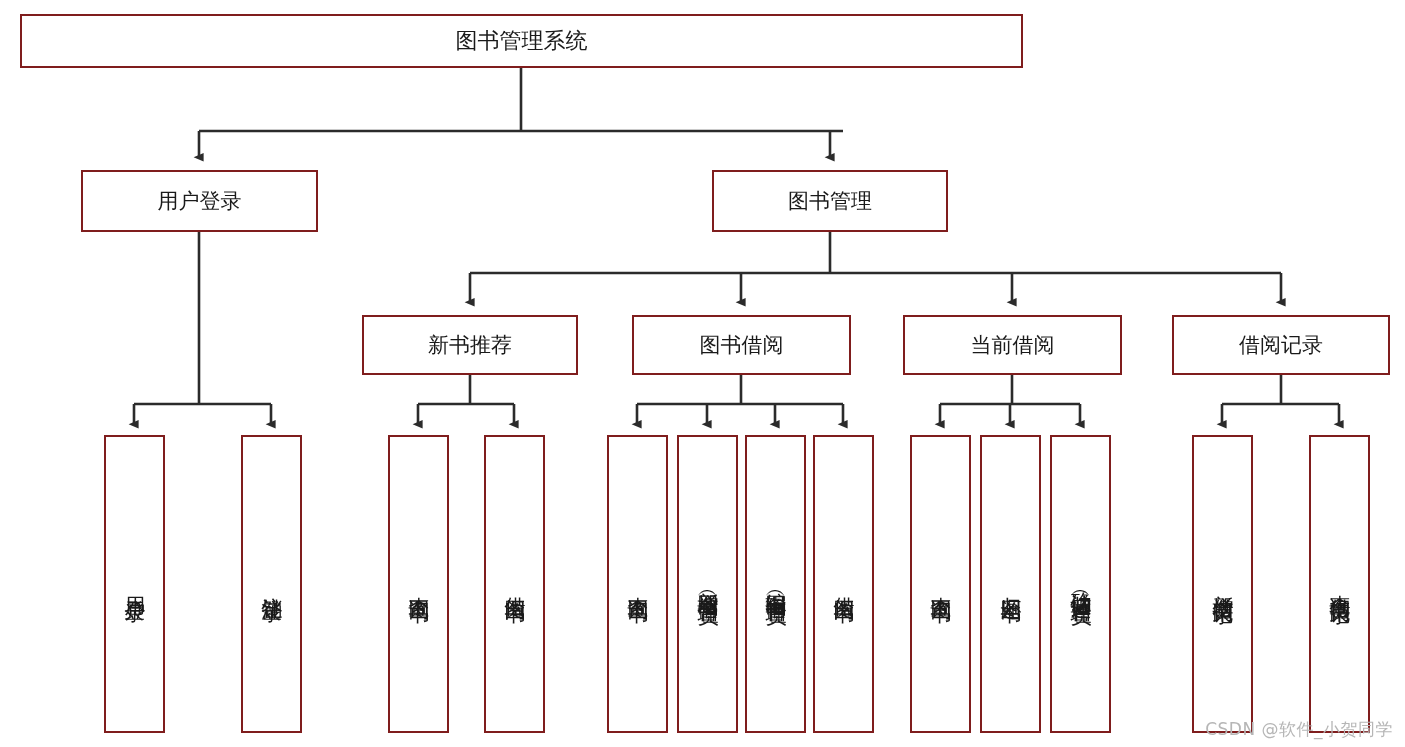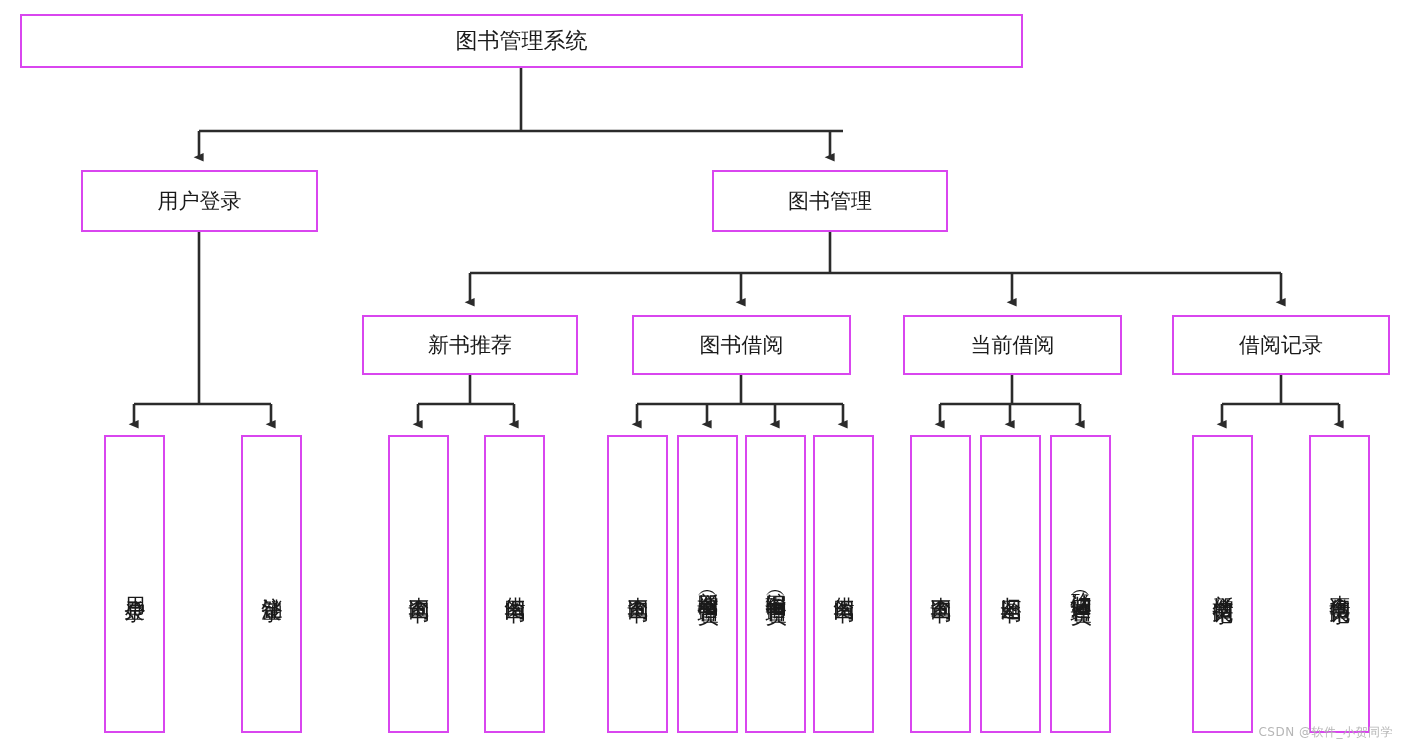--- a/index.html
+++ b/index.html
@@ -22,21 +22,21 @@
     position: absolute;
     left: 0;
     top: 0;
     width: 1405px;
     height: 747px;
   }
   .node {
     position: absolute;
     box-sizing: border-box;
     background: #ffffff;
-    border: 2px solid #d946ef;
+    border: 2px solid #7f1d1d;
     display: flex;
     align-items: center;
     justify-content: center;
     color: #1a1a1a;
     z-index: 2;
   }
   .node .label {
     display: block;
     text-align: center;
     line-height: 1.18;
@@ -61,21 +61,21 @@
     font-size: 21px;
     line-height: 1.28;
     letter-spacing: 2px;
     white-space: normal;
     max-height: 100%;
   }
   #watermark {
     position: absolute;
     right: 12px;
     bottom: 6px;
-    font-size: 12px;
+    font-size: 17px;
     color: #b6b6b6;
     letter-spacing: 0.5px;
     z-index: 5;
     white-space: nowrap;
     pointer-events: none;
   }
 </style>
 </head>
 <body>
 

